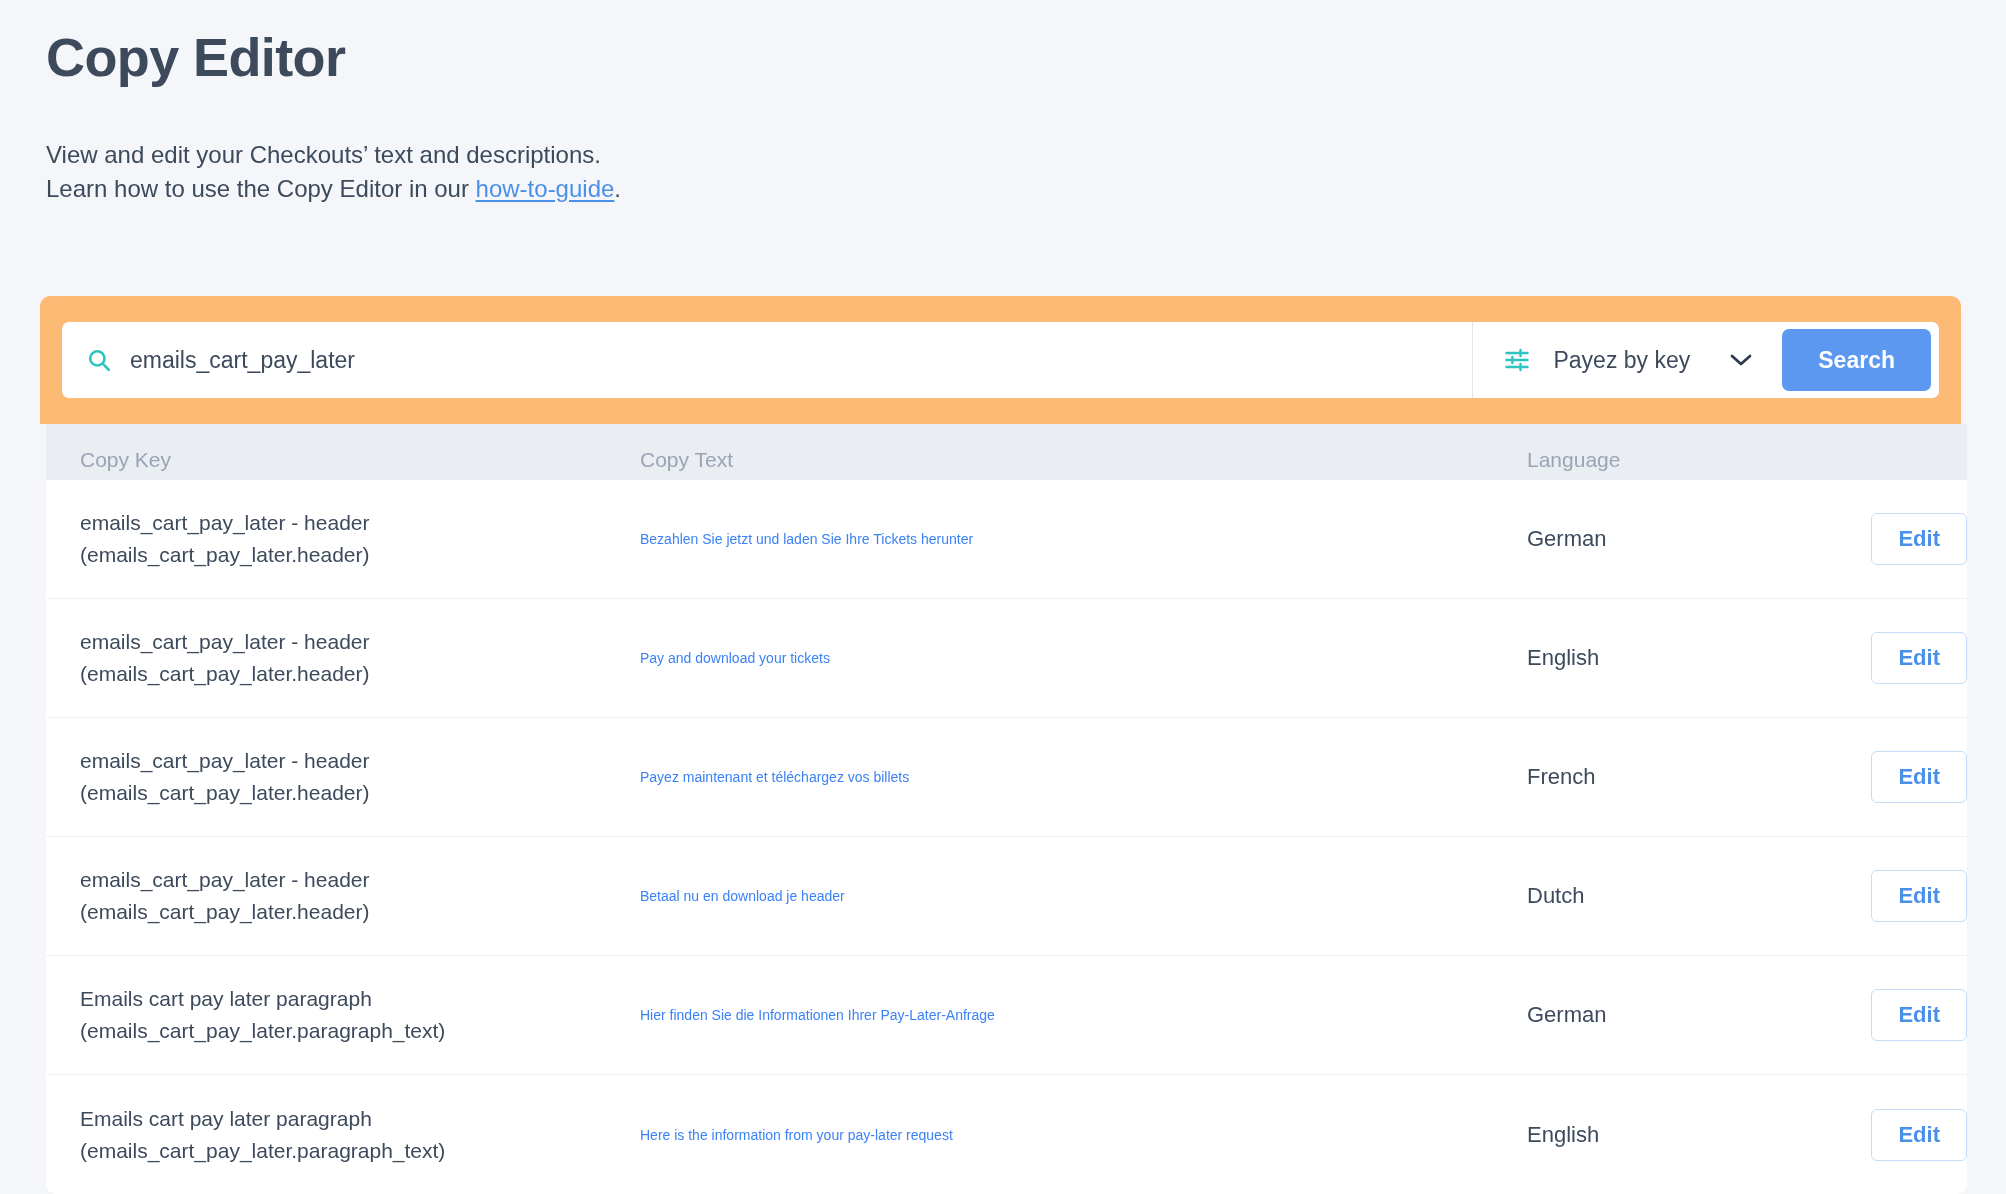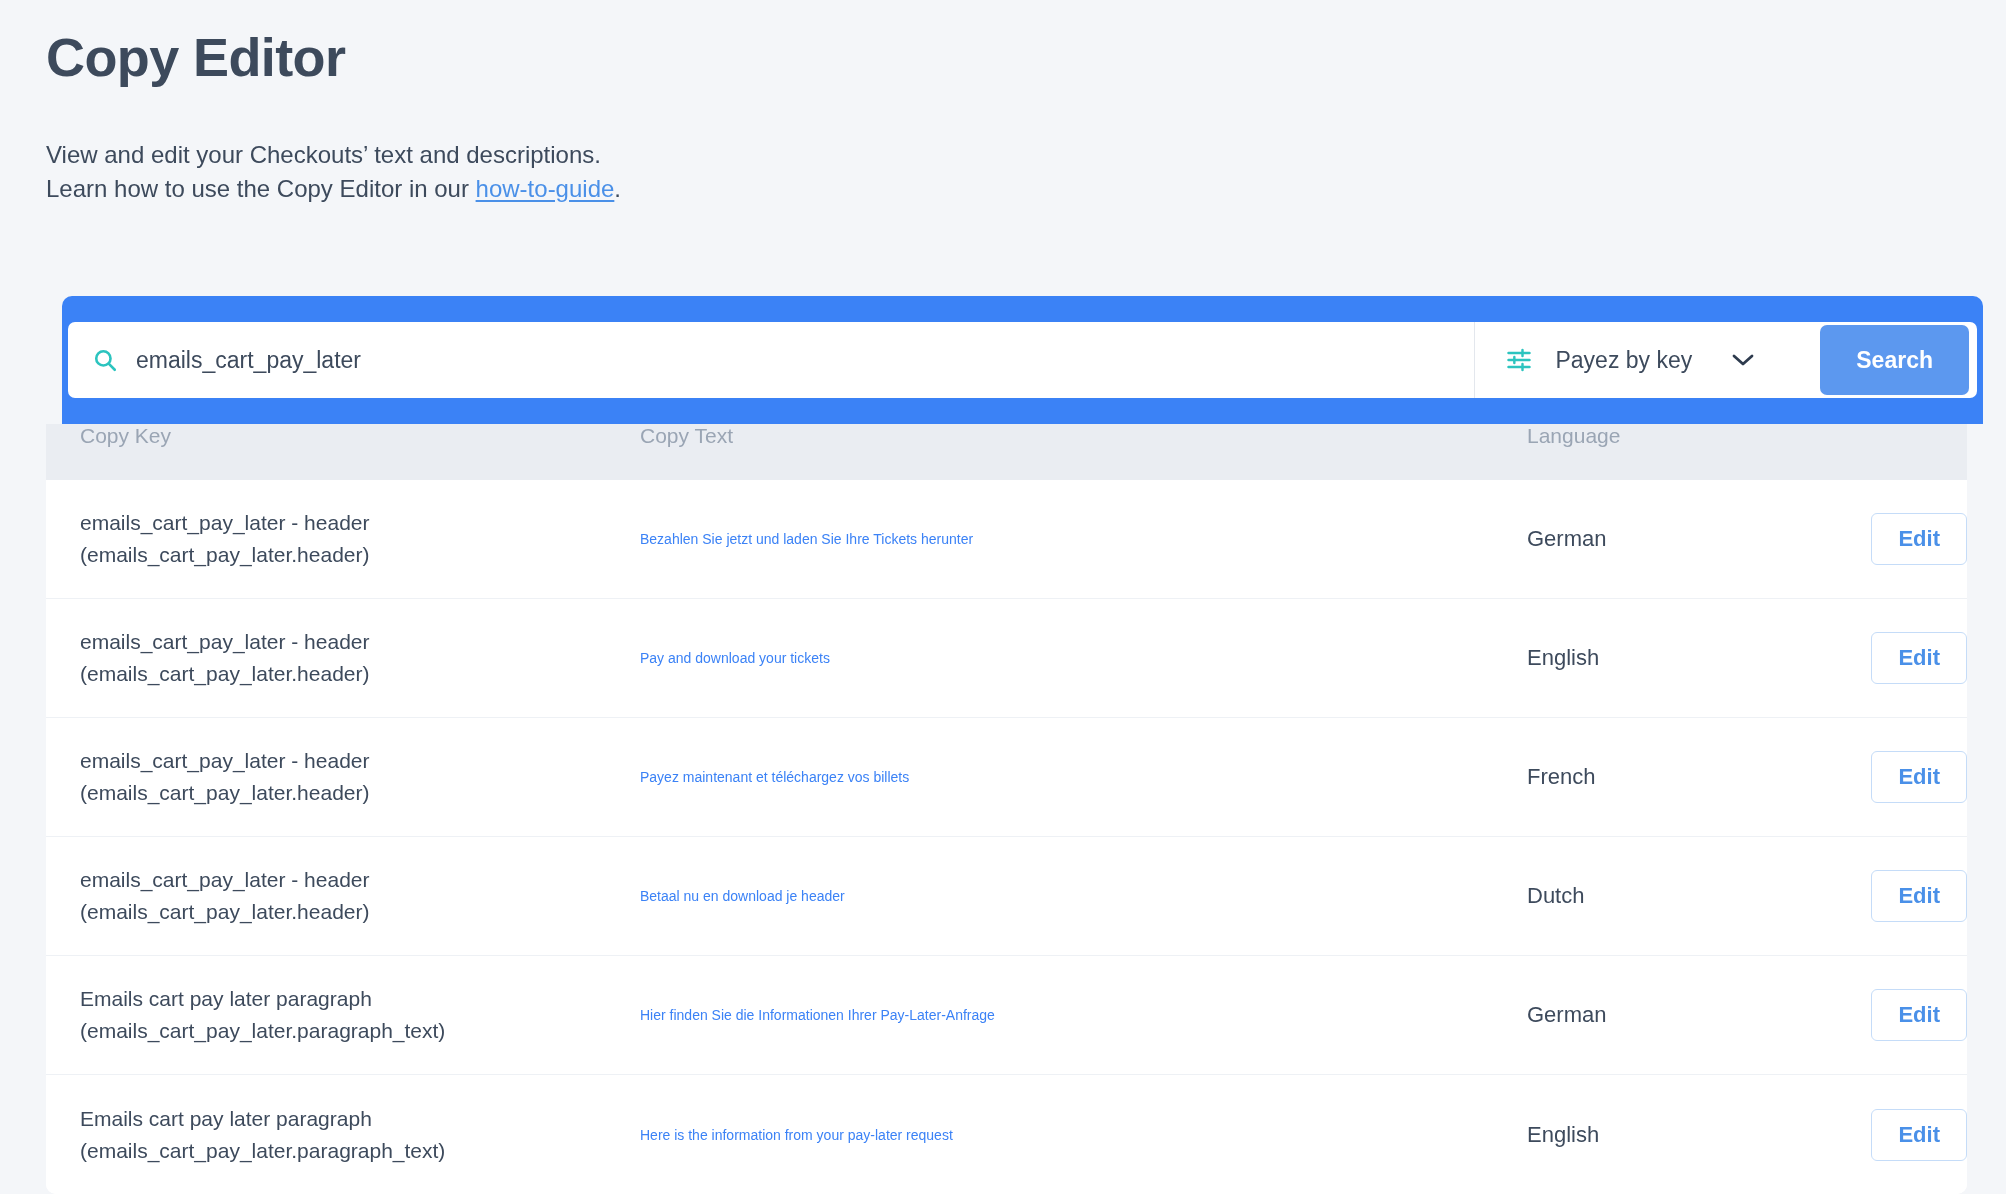--- a/index.html
+++ b/index.html
@@ -49,29 +49,29 @@
   .howto-link {
     color: #4a90e8;
     text-decoration: underline;
     text-underline-offset: 3px;
     cursor: pointer;
   }
 
   
   .search-panel {
     position: absolute;
-    left: 62px;
+    left: 40px;
     top: 296px;
     width: 1921px;
     height: 128px;
-    background: #3b82f6;
+    background: #fdba74;
     border-radius: 10px 10px 0 0;
     display: flex;
     align-items: center;
-    padding: 0 6px;
+    padding: 0 22px;
   }
 
   .search-shell {
     display: flex;
     width: 100%;
     height: 76px;
     background: #ffffff;
     border-radius: 7px;
     overflow: hidden;
   }
@@ -133,48 +133,48 @@
     white-space: nowrap;
   }
 
   .chevron {
     width: 22px;
     height: 14px;
     display: block;
   }
 
   .search-button {
-    margin-left: 60px;
+    margin-left: 24px;
     background: #5c98ef;
     color: #ffffff;
     border: none;
     border-radius: 7px;
     font-family: "Liberation Sans", sans-serif;
     font-size: 23px;
     font-weight: bold;
-    height: 70px;
+    height: 62px;
     padding: 0 36px;
     cursor: pointer;
     white-space: nowrap;
   }
 
   
   .table-card {
     position: absolute;
     left: 46px;
     top: 424px;
     width: 1921px;
     background: #ffffff;
     border-radius: 0 0 10px 10px;
     overflow: hidden;
   }
 
   .table-head {
     display: flex;
-    align-items: flex-start;
+    align-items: flex-end;
     background: #eaedf2;
     height: 56px;
     padding: 0 0 8px 34px;
   }
 
   .th {
     font-size: 21px;
     color: #9aa5b4;
   }
 

